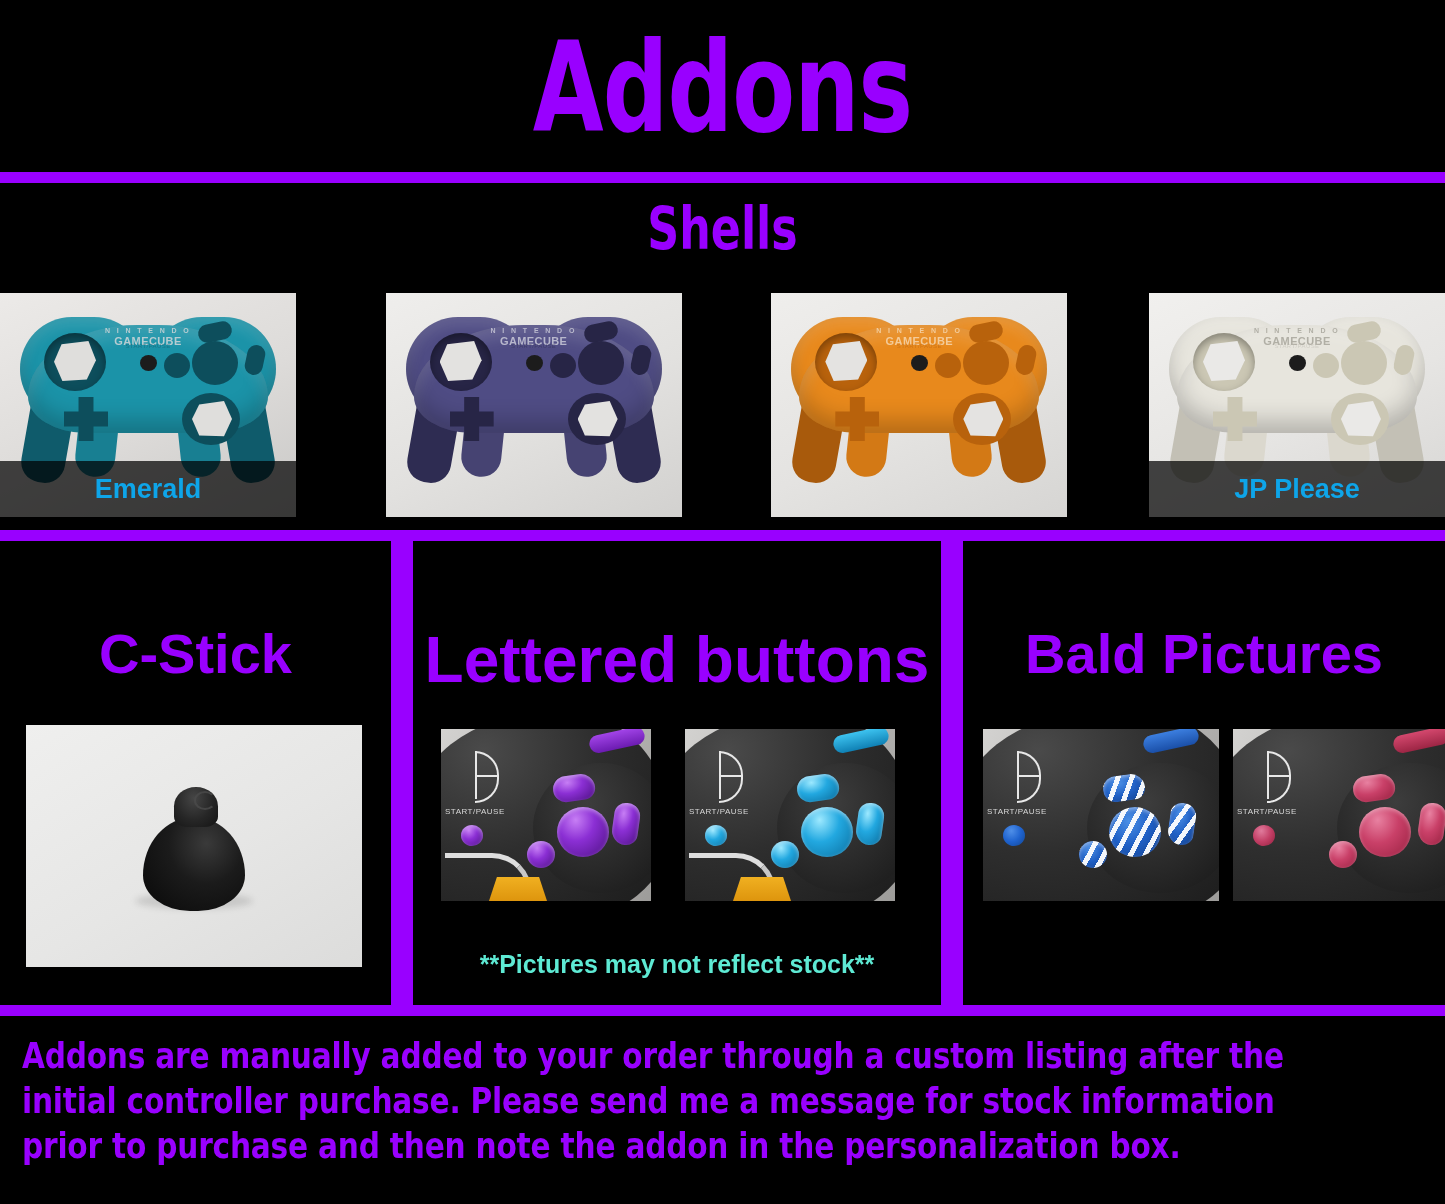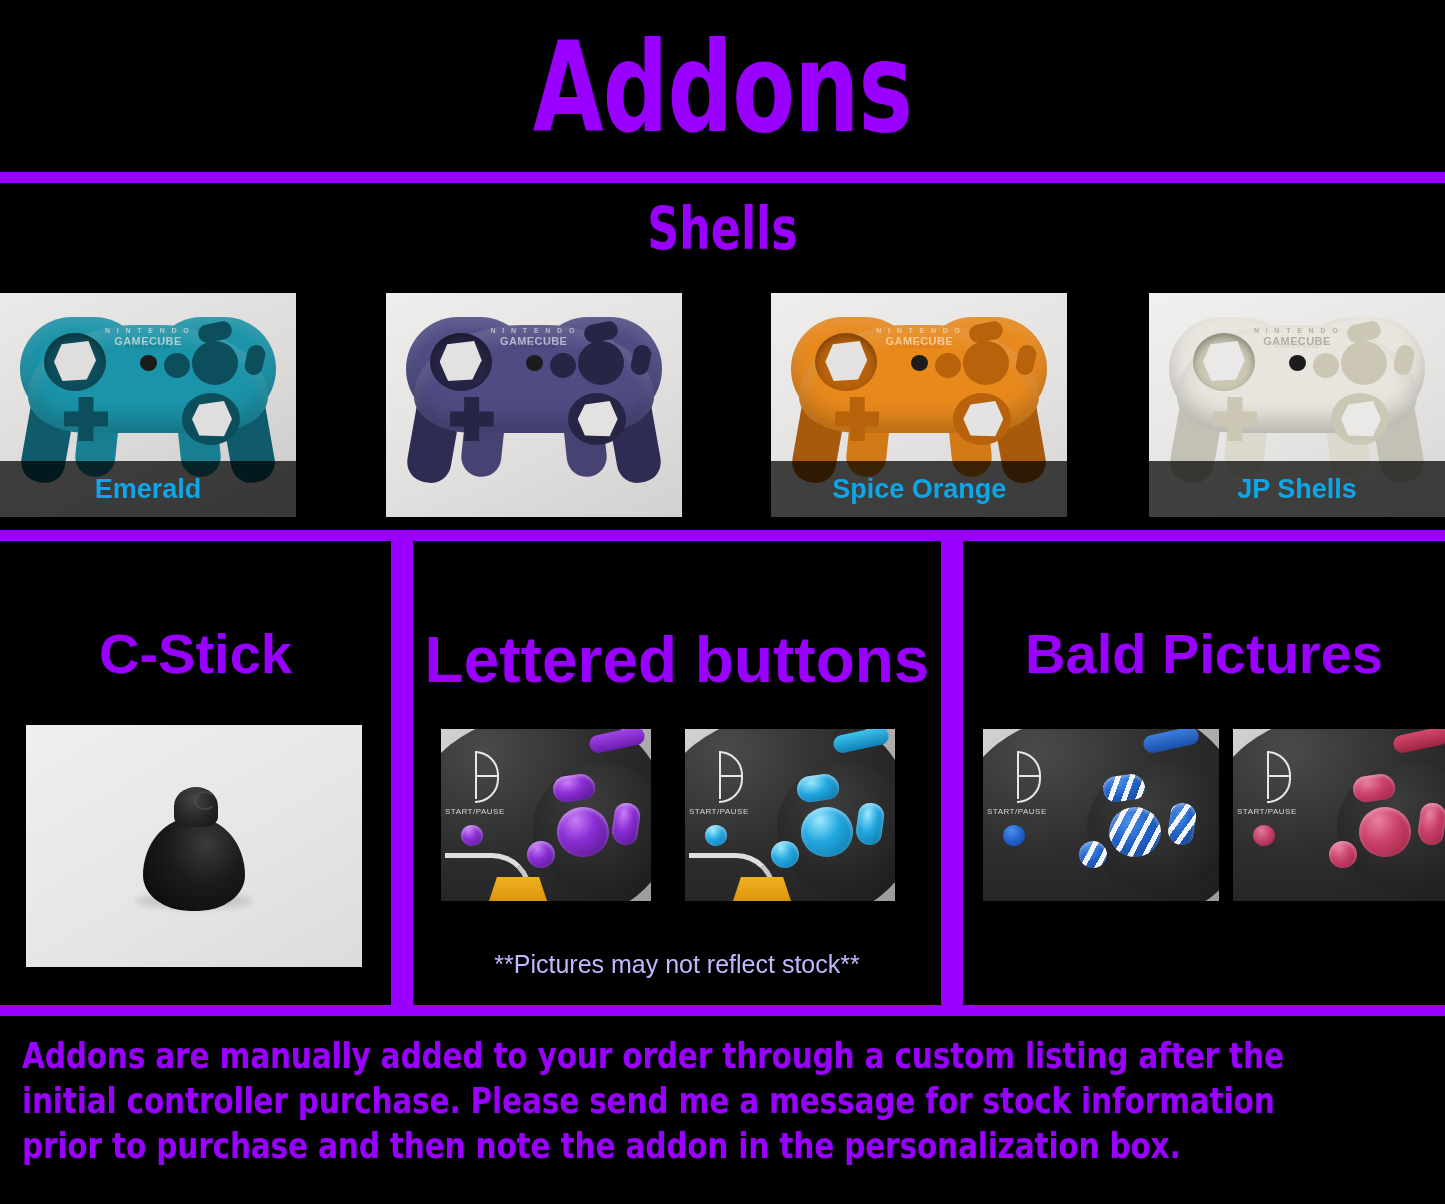--- a/index.html
+++ b/index.html
@@ -337,23 +337,23 @@
   .panel-lettered .panel-title { top: 90px; font-size: 64px; }
   .panel-bald     .panel-title { top: 84px; font-size: 56px; }
 
   .panel-note {
     position: absolute;
     left: 0;
     bottom: 26px;
     width: 100%;
     text-align: center;
     font-family: "Liberation Sans", sans-serif;
-    font-weight: normal;
+    font-weight: bold;
     font-size: 25px;
-    color: #c4b5fd;
+    color: #5eead4;
     margin-top: 40px;
   }
 
   
   .cstick-photo {
     position: absolute;
     left: 26px;
     top: 184px;
     width: 336px;
     height: 242px;
@@ -700,23 +700,20 @@
           <div class="abtn-hole"></div>
         <div class="cstick-hole"></div>
           <div class="cstick-inner"></div>
         <div class="startbtn"></div>
         <div class="logo">
           <div class="l1">N I N T E N D O</div>
           <div class="l2">GAMECUBE</div>
         </div>
         <div class="startlabel">START/PAUSE</div>
       </div>
-      <div class="shell-label-bar">
-        <span class="shell-label">Spice Orange</span>
-      </div>
     </div>
 
     <div class="shell-card card-white">
       <div class="shell-photo"></div>
       <div class="ctrl" style="--c-main:#e7e5dd; --c-mid:#dbd8ce; --c-dark:#c3c0b5; --c-hole:#cbc7b4; --c-logo:#a8a69c; --c-etch:#bdbab0; --c-photo:#eae9e7;">
         <div class="gripL"></div>
           <div class="gripR"></div>
         <div class="gripL2"></div>
           <div class="gripR2"></div>
         <div class="wingL"></div>
@@ -732,21 +729,21 @@
         <div class="cstick-hole"></div>
           <div class="cstick-inner"></div>
         <div class="startbtn"></div>
         <div class="logo">
           <div class="l1">N I N T E N D O</div>
           <div class="l2">GAMECUBE</div>
         </div>
         <div class="startlabel">START/PAUSE</div>
       </div>
       <div class="shell-label-bar">
-        <span class="shell-label">JP Shells</span>
+        <span class="shell-label">JP Please</span>
       </div>
     </div>
 
   </div>
 
   <div class="rule rule-mid"></div>
 
   <div class="panel panel-cstick">
     <div class="panel-title">C-Stick</div>
     <div class="cstick-photo">

